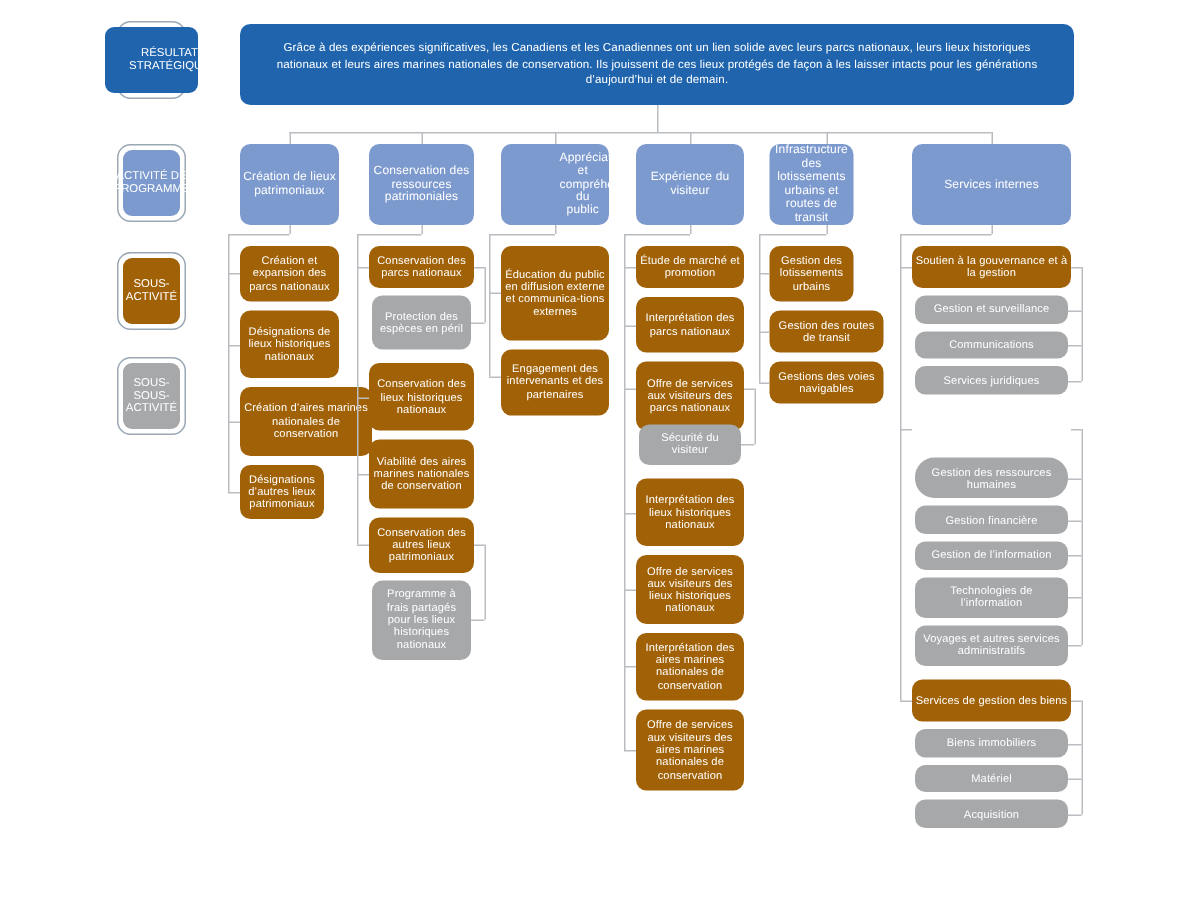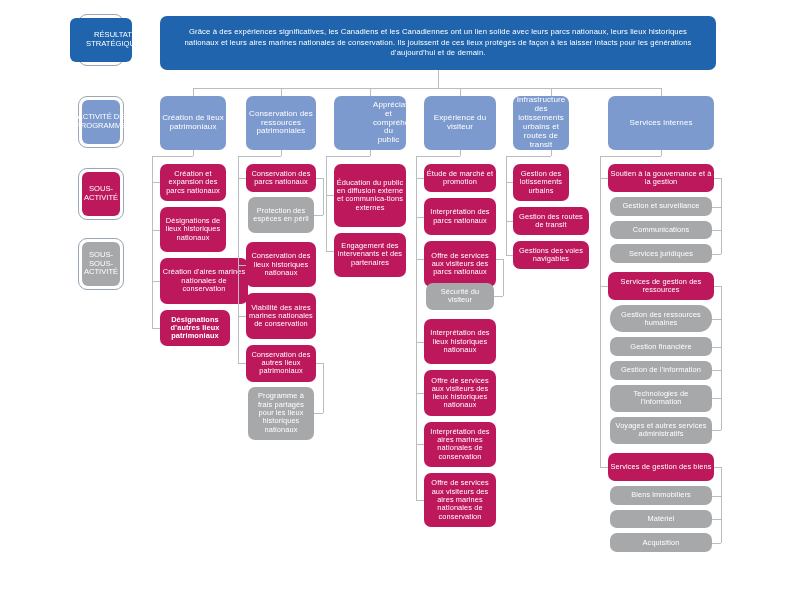--- a/index.html
+++ b/index.html
@@ -16,21 +16,21 @@
 
   .legend{position:absolute;box-sizing:border-box;border-radius:9px;
           background:#ffffff;border:1.2px solid #9aa7b4;
           display:flex;align-items:center;justify-content:center;padding:3px;}
   .legend .inner{width:100%;height:100%;border-radius:6px;color:#fff;
           display:flex;align-items:center;justify-content:center;
           text-align:center;line-height:1.15;font-size:7.6px;}
 
   .blue{background:#1f64ad;padding-left:24px;}
   .peri{background:#7d9ace;}
-  .green{background:#be185d;}
+  .green{background:#a16207;}
   .grey{background:#a6a8aa;}
 
   .ln{position:absolute;background:#b9bcc0;}
   .vline{width:1px;}
   .hline{height:1px;}
 
   .banner{font-size:7.7px;line-height:1.42;padding:4px 14px;}
   .pa{font-size:8.0px;}
   .sa{font-size:7.4px;}
   .ss{font-size:7.4px;}
@@ -70,21 +70,21 @@
     </div>
     <div class="ln hline" style="left: 152px; top: 182px; width: 8px; background: rgb(185, 188, 192);"></div>
     <div class="box green sa" style="left: 160px; top: 206.8px; width: 66px; height: 45.4px;">
       <span>Désignations de lieux historiques nationaux</span>
     </div>
     <div class="ln hline" style="left: 152px; top: 230px; width: 8px; background: rgb(185, 188, 192);"></div>
     <div class="box green sa" style="left: 160px; top: 258.2px; width: 88px; height: 45.4px;">
       <span>Création d’aires marines nationales de conservation</span>
     </div>
     <div class="ln hline" style="left: 152px; top: 281px; width: 8px; background: rgb(185, 188, 192);"></div>
-    <div class="box green sa" style="left: 160px; top: 309.6px; width: 70px; height: 36.8px; font-weight: bold;">
+    <div class="box green sa" style="left: 160px; top: 309.6px; width: 56px; height: 36.8px;">
       <span>Désignations d’autres lieux patrimoniaux</span>
     </div>
     <div class="ln hline" style="left: 152px; top: 328px; width: 8px; background: rgb(185, 188, 192);"></div>
     <div class="ln vline" style="left: 152px; top: 156px; height: 172px; background: rgb(185, 188, 192);"></div>
     <div class="ln hline" style="left: 152px; top: 156px; width: 41px; background: rgb(185, 188, 192);"></div>
     <div class="ln vline" style="left: 193px; top: 150px; height: 6px; background: rgb(185, 188, 192);"></div>
     <div class="box peri pa" style="left: 246px; top: 96px; width: 70px; height: 54px;">
       <span>Conservation des ressources patrimoniales</span>
     </div>
     <div class="box green sa" style="left: 246px; top: 164px; width: 70px; height: 28.2px;">
@@ -204,23 +204,20 @@
     <div class="ln hline" style="left: 712px; top: 207px; width: 9px; background: rgb(185, 188, 192);"></div>
     <div class="box grey ss" style="left: 610px; top: 220.8px; width: 102px; height: 18.6px;">
       <span>Communications</span>
     </div>
     <div class="ln hline" style="left: 712px; top: 230px; width: 9px; background: rgb(185, 188, 192);"></div>
     <div class="box grey ss" style="left: 610px; top: 244.4px; width: 102px; height: 18.6px;">
       <span>Services juridiques</span>
     </div>
     <div class="ln hline" style="left: 712px; top: 254px; width: 9px; background: rgb(185, 188, 192);"></div>
     <div class="ln vline" style="left: 721px; top: 178px; height: 76px; background: rgb(185, 188, 192);"></div>
-    <div class="box green sa" style="left: 608px; top: 272px; width: 106px; height: 28.2px;">
-      <span>Services de gestion des ressources</span>
-    </div>
     <div class="ln hline" style="left: 600px; top: 286px; width: 8px; background: rgb(185, 188, 192);"></div>
     <div class="ln hline" style="left: 714px; top: 286px; width: 7px; background: rgb(185, 188, 192);"></div>
     <div class="box grey ss" style="left: 610px; top: 305.2px; width: 102px; height: 27.2px; border-radius: 13px;">
       <span>Gestion des ressources humaines</span>
     </div>
     <div class="ln hline" style="left: 712px; top: 319px; width: 9px; background: rgb(185, 188, 192);"></div>
     <div class="box grey ss" style="left: 610px; top: 337.4px; width: 102px; height: 18.6px;">
       <span>Gestion financière</span>
     </div>
     <div class="ln hline" style="left: 712px; top: 347px; width: 9px; background: rgb(185, 188, 192);"></div>

